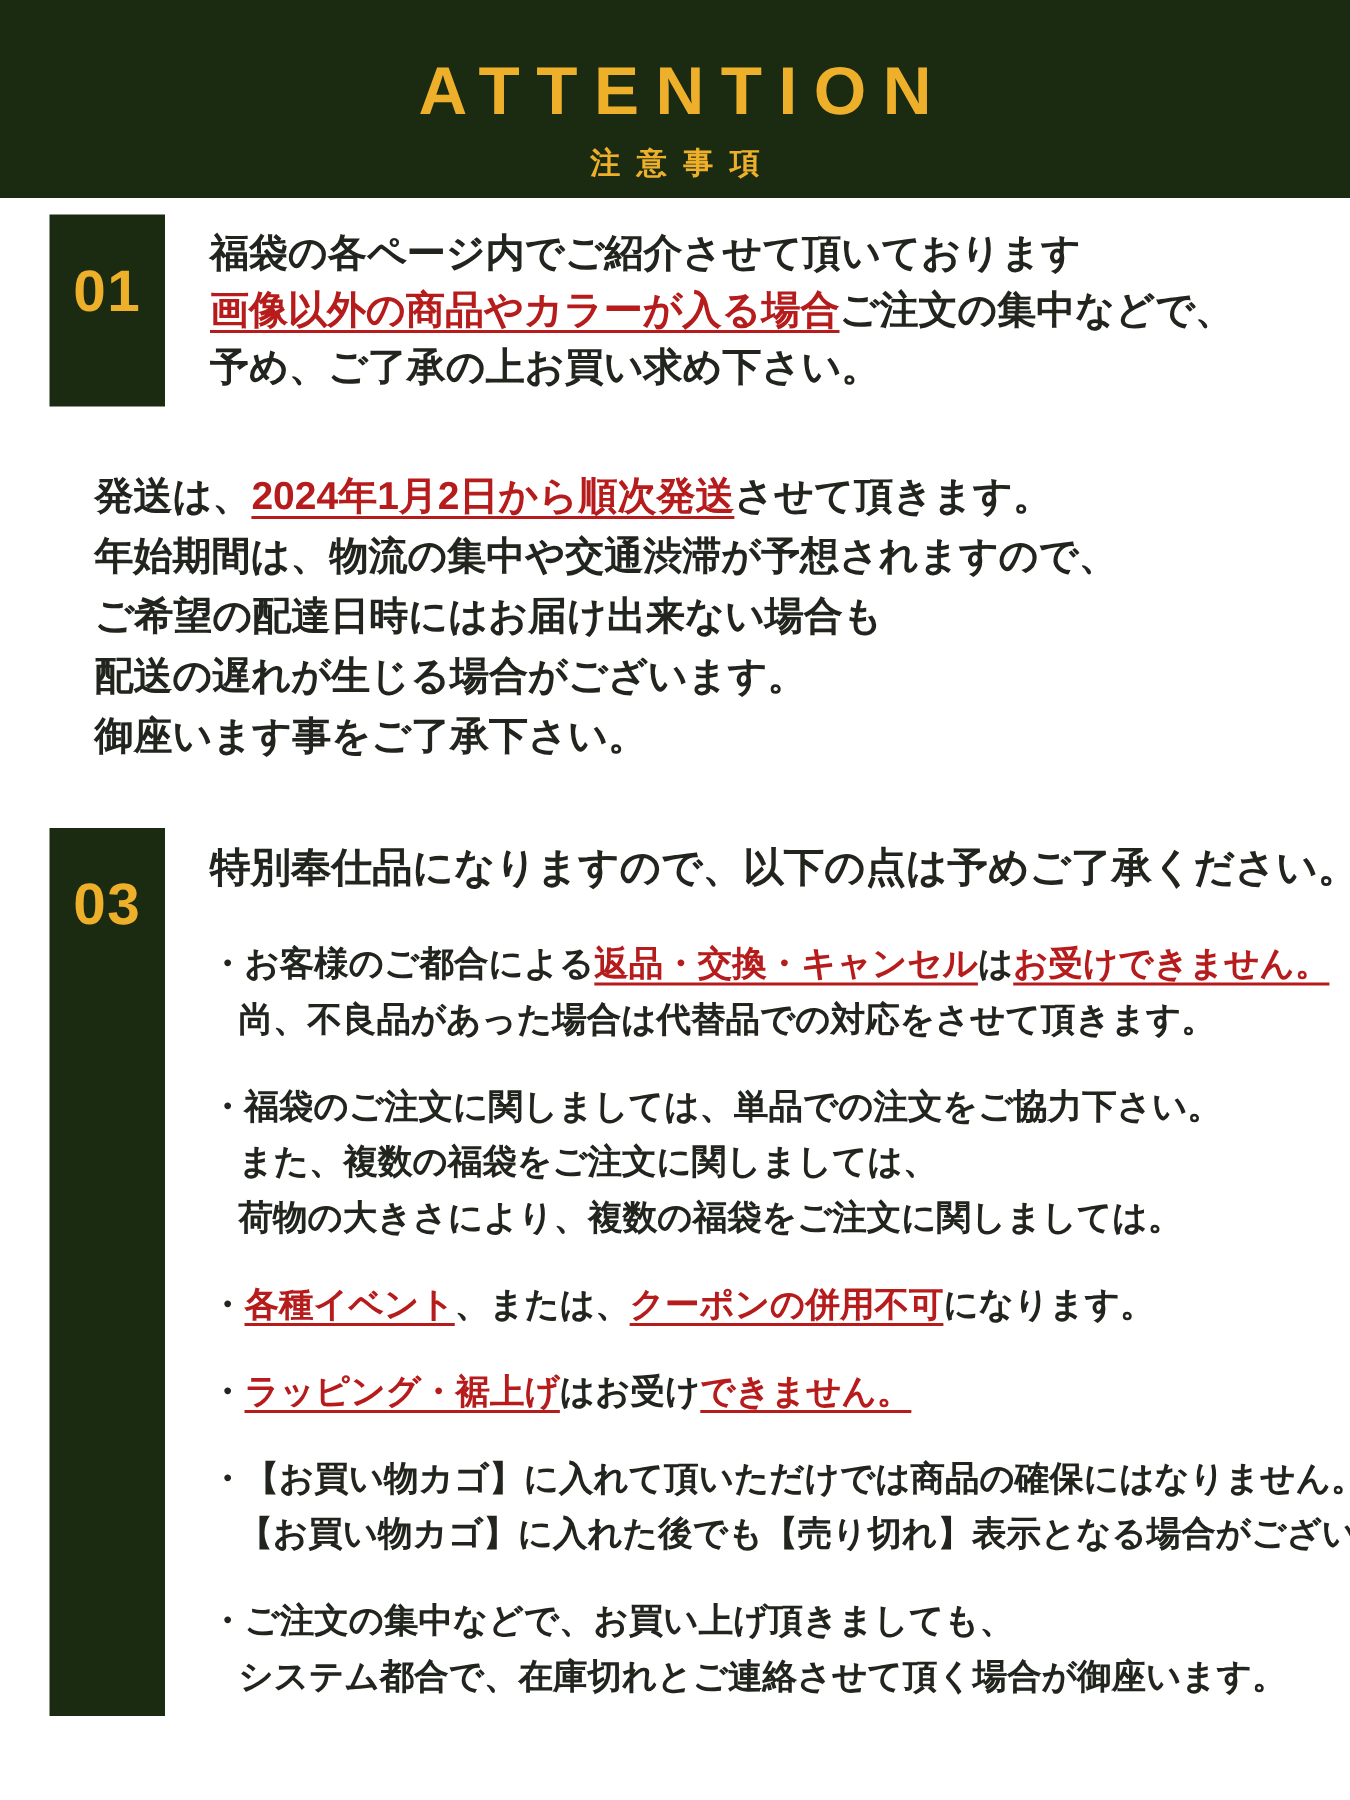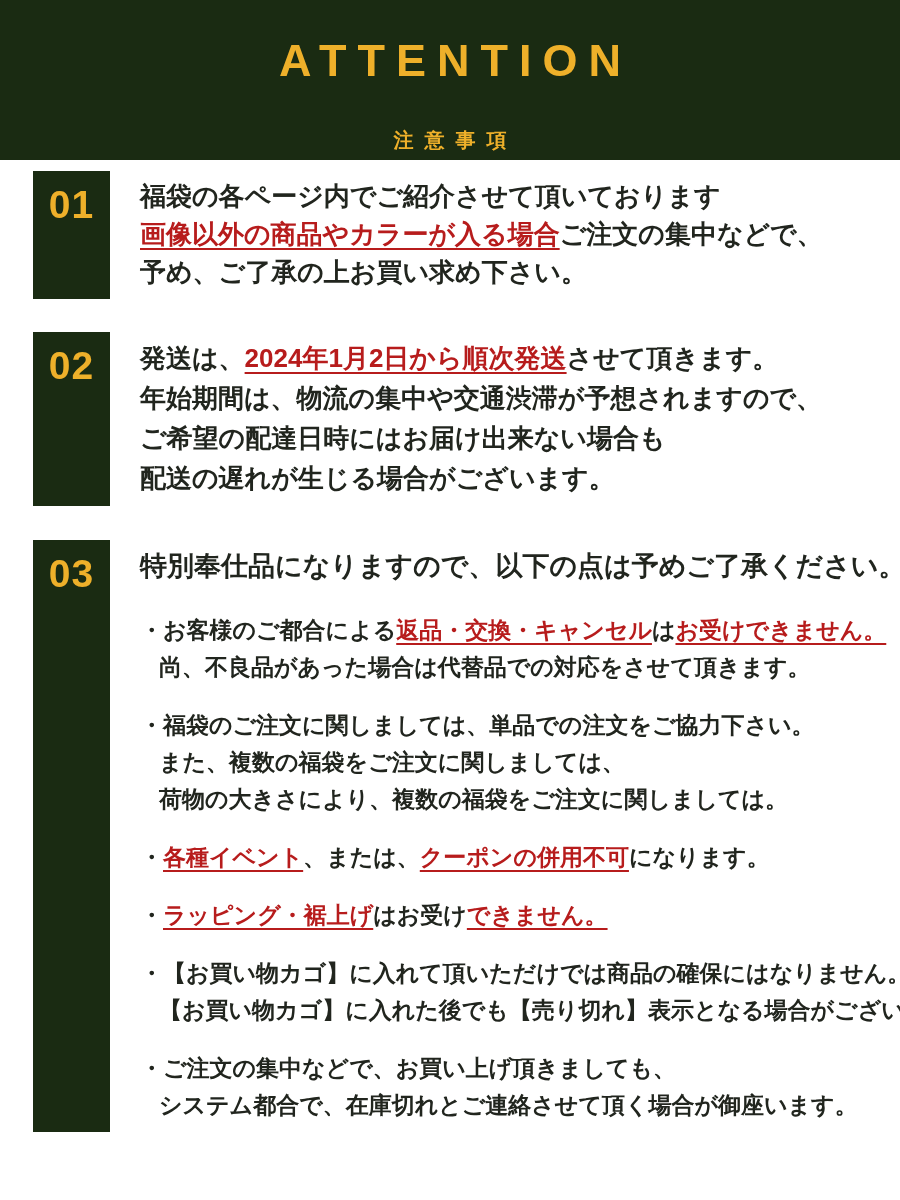--- a/index.html
+++ b/index.html
@@ -13,53 +13,52 @@
   html,body{background:#ffffff;}
   body{font-family:"Liberation Sans","DejaVu Sans",sans-serif;}
   .page{
     width:900px;height:1200px;
     background:var(--bg);
     overflow:hidden;
     position:relative;
   }
   
   .banner{
-    height:160px;width:900px;
+    height:132px;width:900px;
     background:var(--green);
     display:flex;flex-direction:column;align-items:center;justify-content:flex-start;
     padding-top:36px;
-    gap:15px;
   }
   .banner .title{
     color:var(--gold);
     font-size:45px;
     font-weight:bold;
     letter-spacing:11px;
     text-indent:11px;
     line-height:1.1;
   }
   .banner .subtitle{
     color:var(--gold);
     font-size:20px;
     font-weight:bold;
     letter-spacing:11px;
     text-indent:11px;
-    margin-top:26px;
+    margin-top:9px;
   }
   
   main{display:block;padding-left:33px;}
   .item{display:flex;align-items:stretch;}
   .item.s1{margin-top:11px;}
   .item.s2{margin-top:33px;}
   .item.s3{margin-top:34px;}
   .numcol{
     width:77px;flex:0 0 77px;
     background:var(--green);
     text-align:center;
-    padding-top:12px;
+    padding-top:30px;
   }
   .num{
     color:var(--gold);
     font-size:39px;
     font-weight:bold;
     letter-spacing:1px;
   }
   .content{
     margin-left:30px;
     padding-top:6px;
@@ -103,28 +102,26 @@
         <span class="num">01</span>
       </div>
       <div class="content body-lg">
           <div class="line"><span>福袋の各ページ内でご紹介させて頂いております</span></div>
           <div class="line"><span class="rd">画像以外の商品やカラーが入る場合</span><span>ご注文の集中などで、</span></div>
           <div class="line"><span>予め、ご了承の上お買い求め下さい。</span></div>
         </div>
     </section>
 
     <section class="item s2">
-      <div class="numcol">
-        <span class="num">02</span>
-      </div>
       <div class="content body-lg">
           <div class="line"><span>発送は、</span><span class="rd">2024年1月2日から順次発送</span><span>させて頂きます。</span></div>
           <div class="line"><span>年始期間は、物流の集中や交通渋滞が予想されますので、</span></div>
           <div class="line"><span>ご希望の配達日時にはお届け出来ない場合も</span></div>
           <div class="line"><span>配送の遅れが生じる場合がございます。</span></div>
+          <div class="line"><span>御座います事をご了承下さい。</span></div>
         </div>
     </section>
 
     <section class="item s3">
       <div class="numcol">
         <span class="num">03</span>
       </div>
       <div class="content">
         <div class="intro">
             <div class="line"><span>特別奉仕品になりますので、以下の点は予めご了承ください。</span></div>

